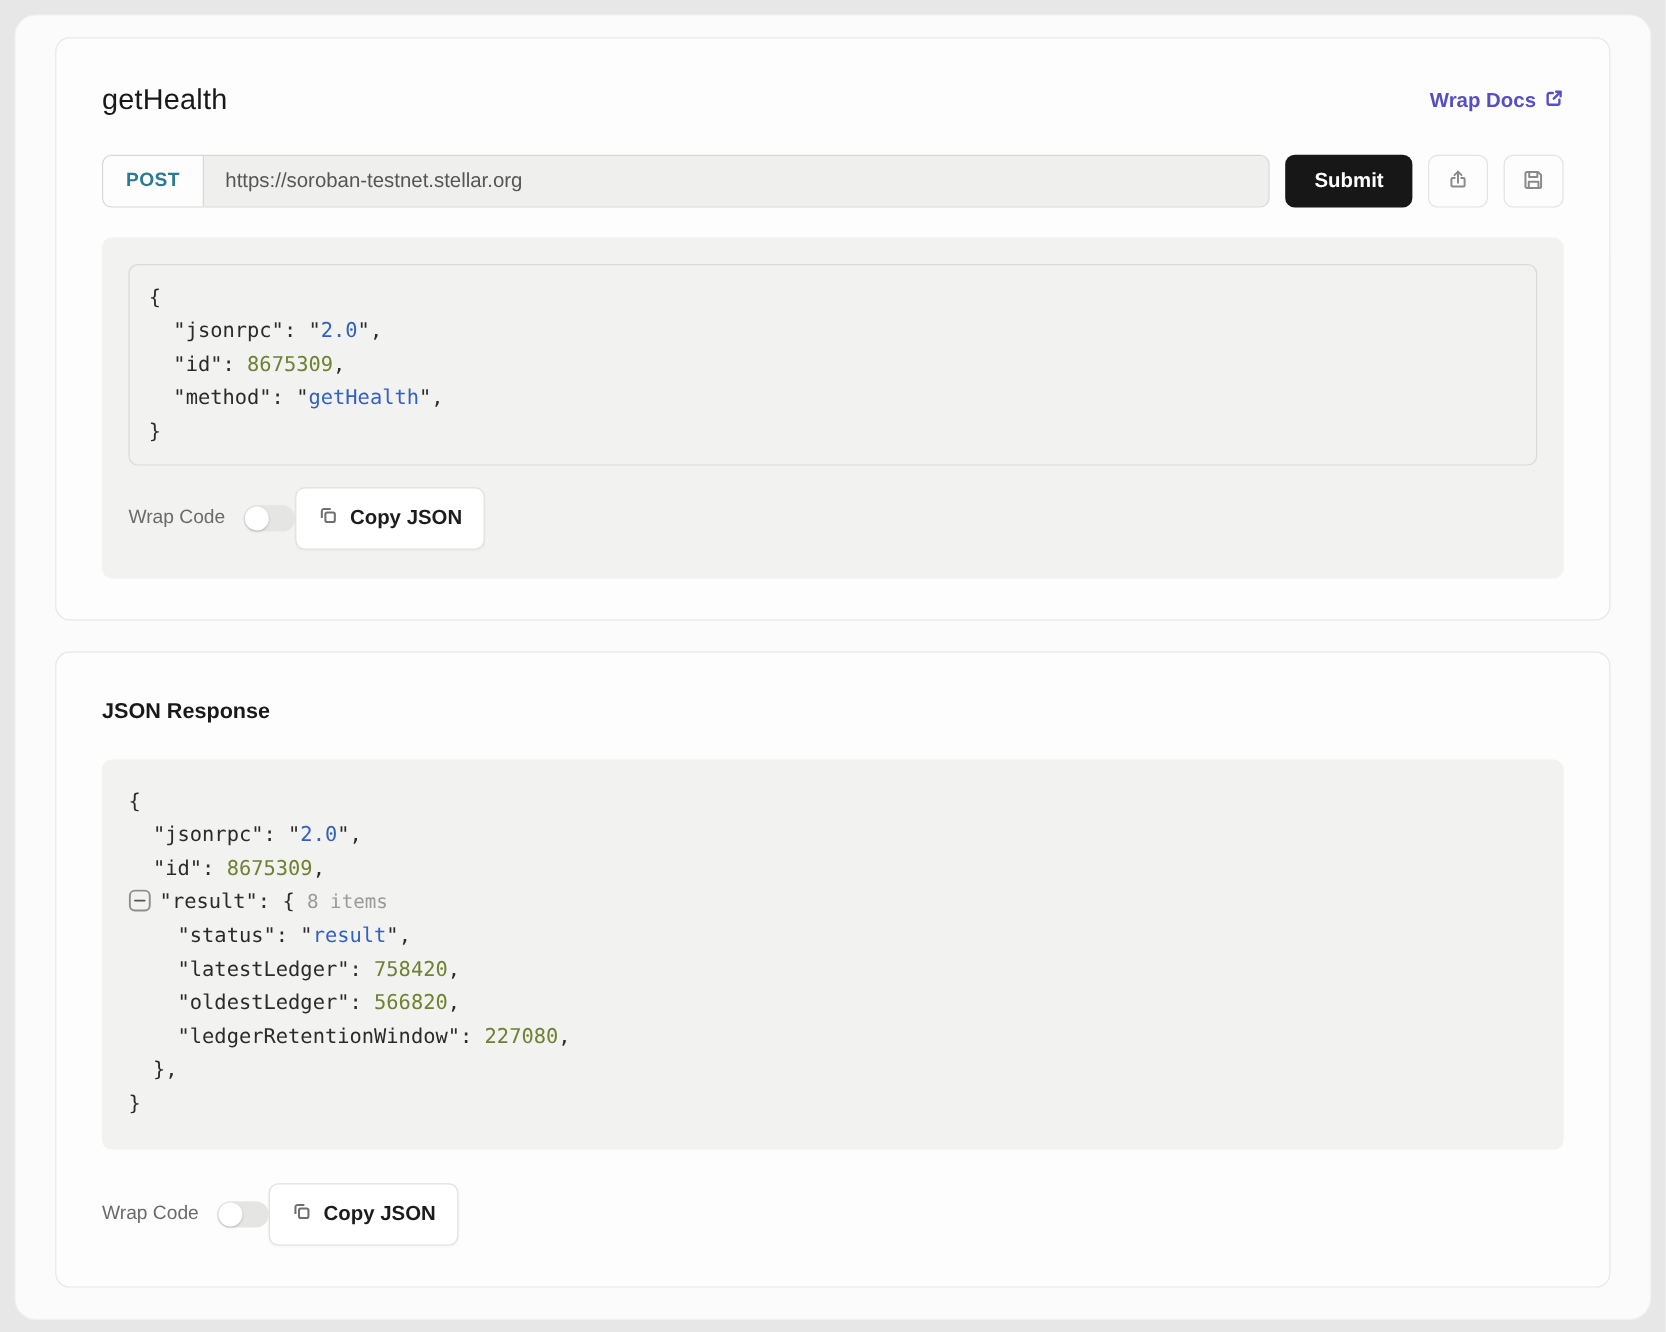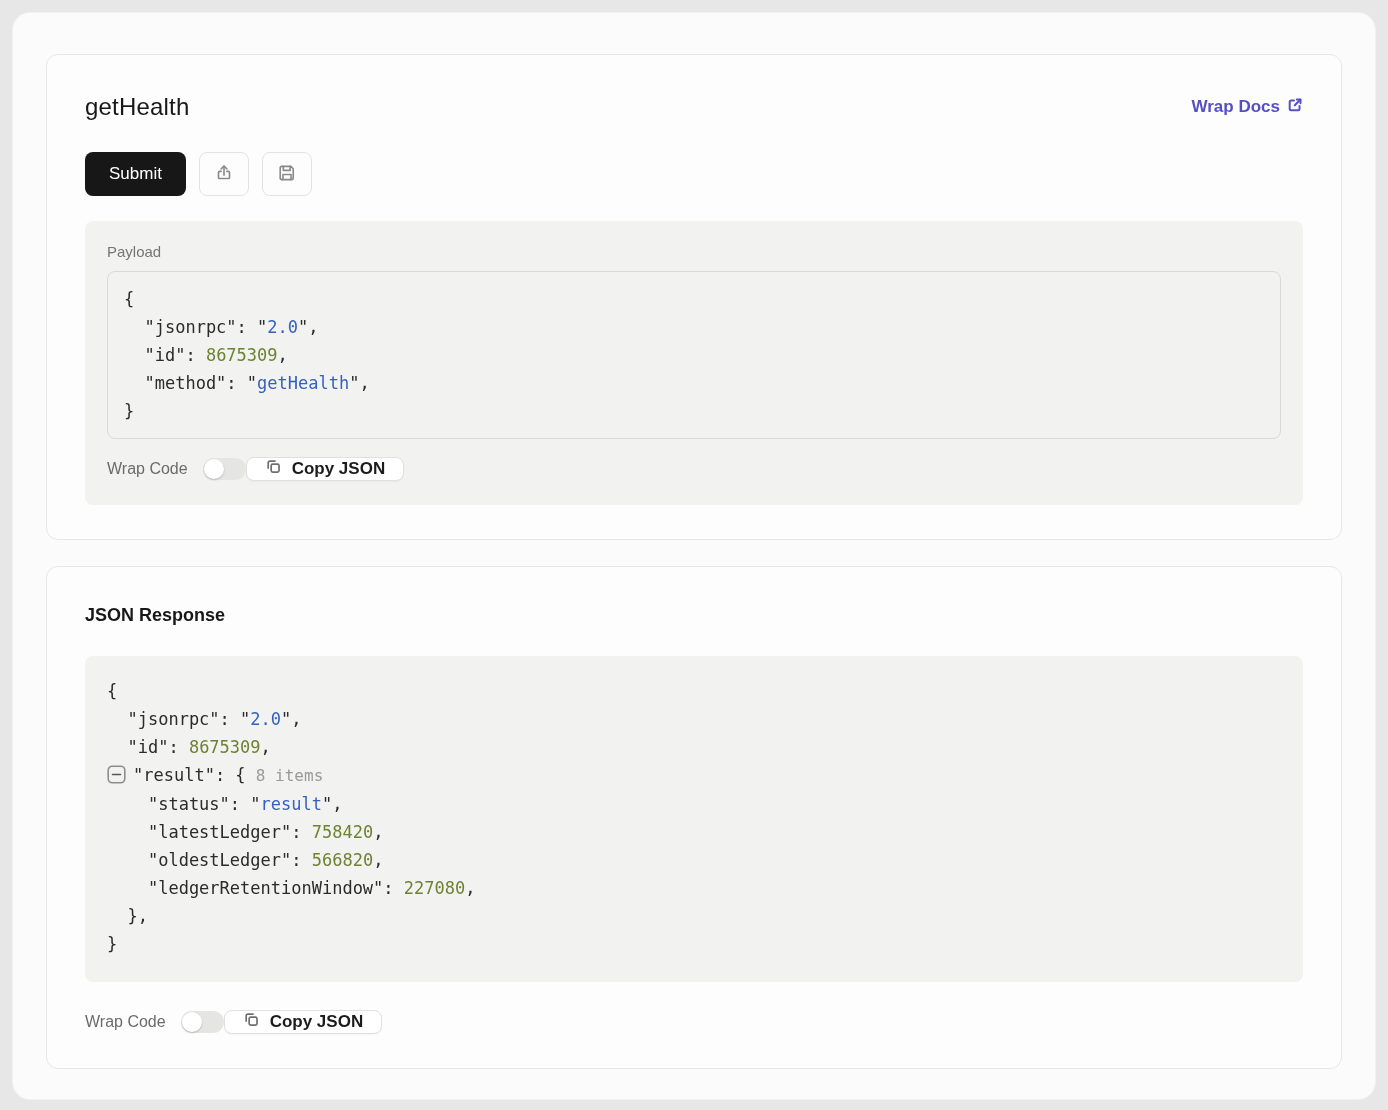--- a/index.html
+++ b/index.html
@@ -20,21 +20,21 @@
     border: 1px solid #f1f1f1;
     overflow: hidden;
   }
   .card {
     background: #fdfdfd;
     border: 1px solid #e7e7e6;
     border-radius: 12px;
     margin: 0 33px;
     padding: 38px 38px 34px 38px;
   }
-  .card.request { margin-top: 41px; }
+  .card.request { margin-top: 18px; }
   .card.response { margin-top: 26px; }
 
   
   .card-header {
     display: flex;
     justify-content: space-between;
     align-items: center;
     margin-bottom: 31px;
   }
   .page-title {
@@ -90,21 +90,21 @@
     background: #efefee;
     padding: 0 18px;
     font-size: 17px;
     color: #565656;
     font-family: "Liberation Sans", sans-serif;
   }
   .submit-button {
     border: none;
     background: #171717;
     color: #ffffff;
-    font-weight: 400;
+    font-weight: 700;
     font-size: 17px;
     padding: 12px 24px;
     border-radius: 8px;
     cursor: pointer;
     font-family: "Liberation Sans", sans-serif;
   }
   .icon-button {
     width: 50px;
     border: 1px solid #e3e3e2;
     background: #fdfdfd;
@@ -181,21 +181,21 @@
     left: 1px; top: 1px;
     width: 20px; height: 20px;
     border-radius: 50%;
     background: #ffffff;
     box-shadow: 0 1px 2px rgba(0,0,0,0.22);
   }
   .copy-json-button {
     display: inline-flex;
     align-items: center;
     gap: 10px;
-    height: 24px;
+    height: 52px;
     padding: 0 18px;
     background: #ffffff;
     border: 1px solid #e0e0df;
     border-radius: 8px;
     font-size: 17px;
     font-weight: 700;
     color: #1c1c1c;
     cursor: pointer;
     font-family: "Liberation Sans", sans-serif;
     box-shadow: 0 1px 2px rgba(0,0,0,0.04);
@@ -226,20 +226,24 @@
           <svg width="16" height="16" viewBox="0 0 16 16" fill="none" stroke-width="2" stroke-linecap="round" stroke-linejoin="round">
             <path d="M7 3.5H4.2C3.3 3.5 2.7 4.1 2.7 5v6.8c0 .9.6 1.5 1.5 1.5H11c.9 0 1.5-.6 1.5-1.5V9"></path>
             <path d="M9.8 2.5h3.7v3.7"></path>
             <path d="M13.2 2.8 7.8 8.2"></path>
           </svg>
         </span>
       </a>
     </div>
 
     <div class="request-bar">
+      <div class="endpoint-group">
+        <div class="method-badge">POST</div>
+        <input class="url-input" type="text" value="https://soroban-testnet.stellar.org" style="">
+      </div>
       <button class="submit-button">Submit</button>
       <button class="icon-button">
         <span>
           <svg width="22" height="22" viewBox="0 0 24 24" fill="none" stroke-width="1.8" stroke-linecap="round" stroke-linejoin="round">
             <path d="M12 14.5V4.8"></path>
             <path d="M8.8 7.6 12 4.4l3.2 3.2"></path>
             <path d="M9 10.2H7.2c-.7 0-1.2.5-1.2 1.2v5.4c0 .7.5 1.2 1.2 1.2h9.6c.7 0 1.2-.5 1.2-1.2v-5.4c0-.7-.5-1.2-1.2-1.2H15"></path>
           </svg>
         </span>
       </button>
@@ -248,21 +252,20 @@
           <svg width="22" height="22" viewBox="0 0 24 24" fill="none" stroke-width="1.8" stroke-linecap="round" stroke-linejoin="round">
             <path d="M6 4.8h10.2l2.6 2.6v10.4c0 .8-.6 1.4-1.4 1.4H6c-.8 0-1.4-.6-1.4-1.4V6.2c0-.8.6-1.4 1.4-1.4Z"></path>
             <path d="M8 4.8v4.4h7.4V4.8"></path>
             <path d="M7.6 19.2v-5.6h8.8v5.6"></path>
           </svg>
         </span>
       </button>
     </div>
 
     <div class="gray-section">
-      <div class="section-label">Payload</div>
       <div class="code-editor code-block">
           <div class="code-line"><span class="tok-p">{</span></div>
           <div class="code-line"><span class="tok-p">  "jsonrpc": "</span><span class="tok-s">2.0</span><span class="tok-p">",</span></div>
           <div class="code-line"><span class="tok-p">  "id": </span><span class="tok-n">8675309</span><span class="tok-p">,</span></div>
           <div class="code-line"><span class="tok-p">  "method": "</span><span class="tok-s">getHealth</span><span class="tok-p">",</span></div>
           <div class="code-line"><span class="tok-p">}</span></div>
         </div>
       <div class="controls-row">
         <div class="wrap-code">
           <span class="wrap-code-label">Wrap Code</span>

